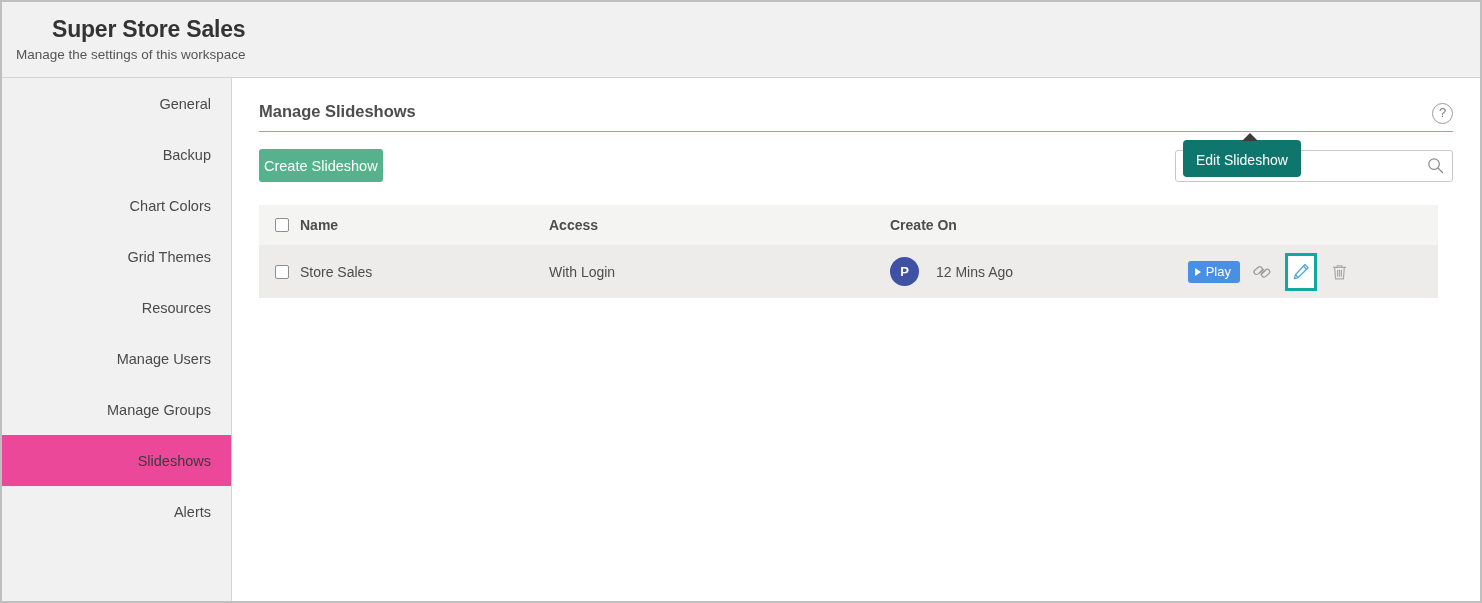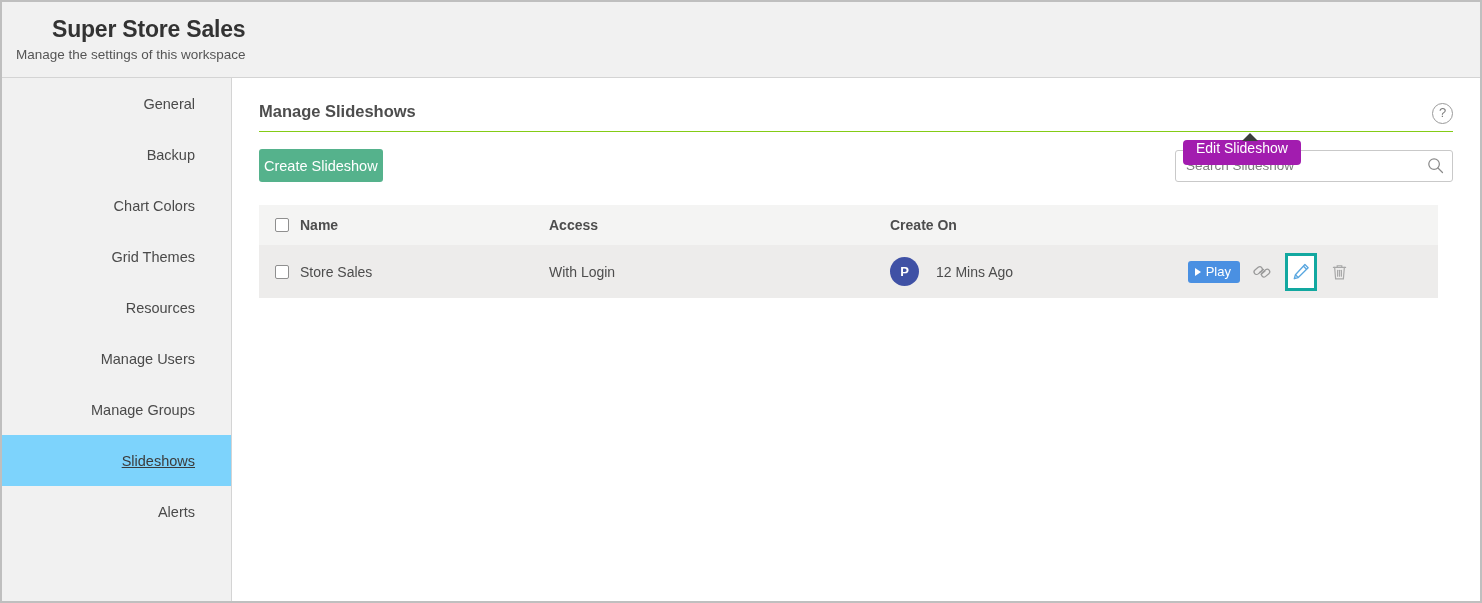--- a/index.html
+++ b/index.html
@@ -59,30 +59,29 @@
     background: #f1f1f1;
     border-right: 1px solid #d4d4d4;
     padding-top: 0px;
     overflow: hidden;
   }
   .side-item {
     height: 51px;
     display: flex;
     align-items: center;
     justify-content: flex-end;
-    padding-right: 36px;
+    padding-right: 20px;
     font-size: 14.5px;
     color: #4a4a4a;
     cursor: pointer;
     background: transparent;
   }
   .side-item.active {
-    background: #7dd3fc;
+    background: #ec4899;
     color: #3b3b3b;
-    text-decoration: underline;
   }
 
   
   .main {
     flex: 1;
     background: #ffffff;
     padding: 0 27px;
     position: relative;
     min-width: 0;
   }
@@ -253,25 +252,25 @@
     margin-left: 7px;
     width: 32px;
     height: 38px;
   }
 
   
   .tooltip {
     position: absolute;
     left: 951px;
     top: 62px;
-    background: #a21caf;
+    background: #0f766e;
     color: #ffffff;
     border-radius: 4px;
     font-size: 14px;
-    padding: 0 13px 9px;
+    padding: 12px 13px 9px;
     white-space: nowrap;
   }
   .tooltip:before {
     content: "";
     position: absolute;
     top: -7px;
     left: 59px;
     border-left: 8px solid transparent;
     border-right: 8px solid transparent;
     border-bottom: 8px solid #3c3c3c;

